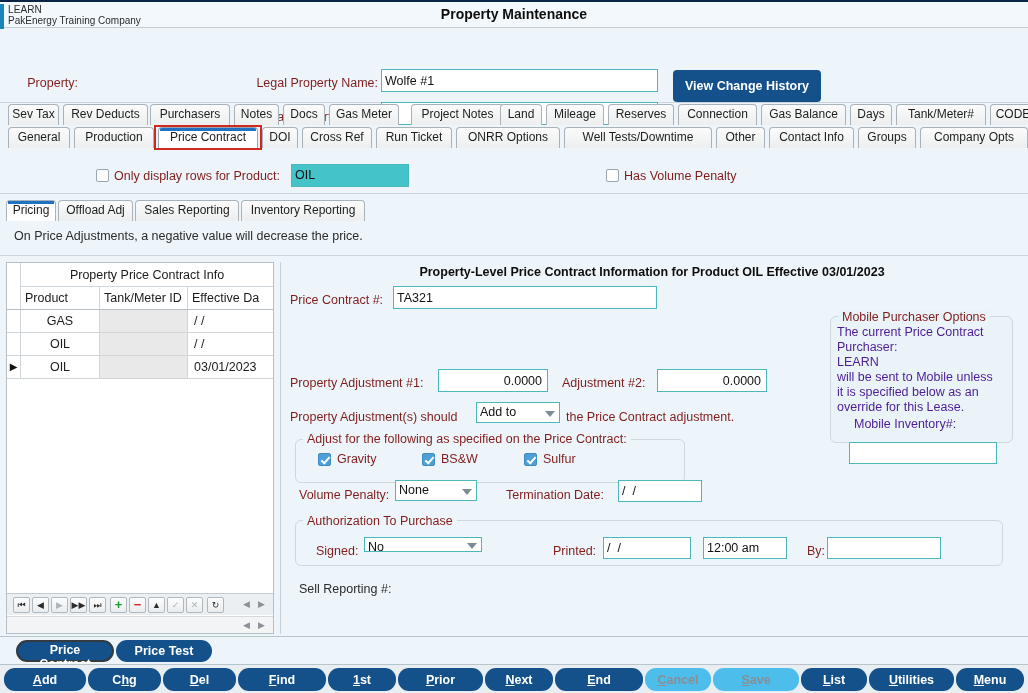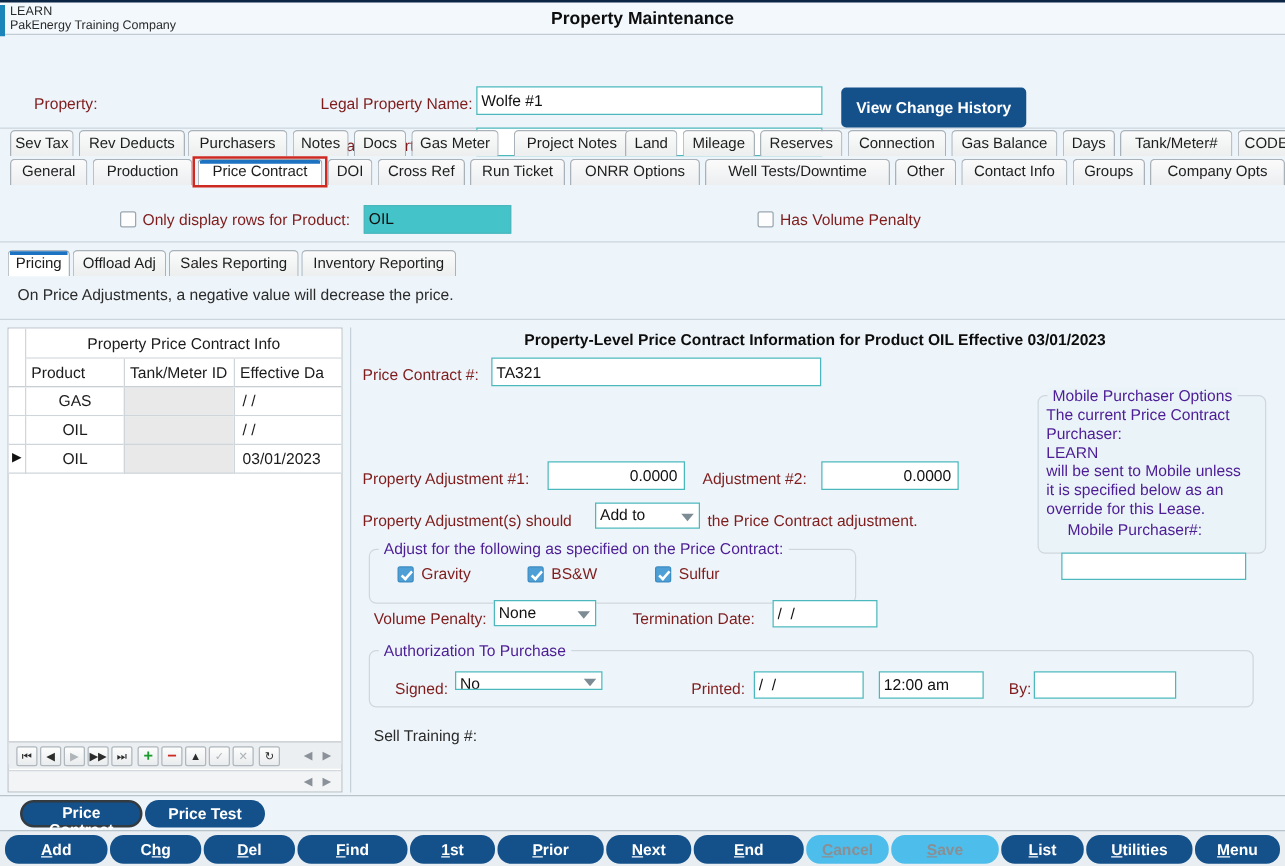--- a/index.html
+++ b/index.html
@@ -280,21 +280,21 @@
   .gbox {
     position: absolute;
     border: 1px solid #cfd8de;
     border-radius: 6px;
     background: transparent;
   }
   .gbox-lab {
     position: absolute;
     background: #eef5fa;
     padding: 0 4px;
-    font-size: 12.5px; color: #4c1d95;
+    font-size: 12.5px; color: #7f1d1d;
     white-space: nowrap;
   }
   .mobilebox {
     position: absolute;
     border: 1px solid #cfd8de;
     border-radius: 6px;
     background: #eaf3f8;
   }
   .mobtext {
     position: absolute;
@@ -476,21 +476,21 @@
     <input class="tfield" style="left: 112px; top: 24px; width: 264px; height: 23px;" value="TA321">
 
     <div class="mobilebox" style="left:549px; top:54px; width:183px; height:127px;"></div>
     <div class="gbox-lab" style="left:557px; top:48px; background:#eaf3f8;">Mobile Purchaser Options</div>
     <div class="mobtext" style="left:556px; top:63px;">The current Price Contract</div>
     <div class="mobtext" style="left:556px; top:78px;">Purchaser:</div>
     <div class="mobtext" style="left:556px; top:93px;">LEARN</div>
     <div class="mobtext" style="left:556px; top:108px;">will be sent to Mobile unless</div>
     <div class="mobtext" style="left:556px; top:123px;">it is specified below as an</div>
     <div class="mobtext" style="left:556px; top:138px;">override for this Lease.</div>
-    <div class="mobtext" style="left:573px; top:155px;">Mobile Purchaser#:</div>
+    <div class="mobtext" style="left:573px; top:155px;">Mobile Inventory#:</div>
     <input class="tfield" style="left: 568px; top: 180px; width: 148px; height: 22px;" value="">
 
     <div class="lbl" style="left:9px; top:114px;">Property Adjustment #1:</div>
     <input class="tfield numfield" style="left: 157px; top: 107px; width: 110px; height: 23px;" value="0.0000">
     <div class="lbl" style="left:281px; top:114px;">Adjustment #2:</div>
     <input class="tfield numfield" style="left: 376px; top: 107px; width: 110px; height: 23px;" value="0.0000">
 
     <div class="lbl" style="left:9px; top:148px;">Property Adjustment(s) should</div>
     <div class="combo" style="left:195px; top:140px; width:84px; height:21px;">
       <span>Add to</span>
@@ -521,21 +521,21 @@
     <div class="combo" style="left:83px; top:275px; width:118px; height:15px;">
       <span>No</span>
       <span class="arw"></span>
     </div>
     <div class="lbl" style="left:272px; top:282px;">Printed:</div>
     <input class="tfield" style="left: 322px; top: 275px; width: 88px; height: 22px;" value="/  /">
     <input class="tfield" style="left: 422px; top: 275px; width: 84px; height: 22px;" value="12:00 am">
     <div class="lbl" style="left:526px; top:282px;">By:</div>
     <input class="tfield" style="left: 546px; top: 275px; width: 114px; height: 22px;" value="">
 
-    <div class="sellc" style="left:18px; top:320px;">Sell Training #:</div>
+    <div class="sellc" style="left:18px; top:320px;">Sell Reporting #:</div>
   </div>
 
   <div class="btmtabs" id="btmtabs">
       <button class="pillbtn sel" style="left: 16px; top: 3px; width: 98px; height: 22px;">Price Contract</button>
       <button class="pillbtn" style="left: 116px; top: 3px; width: 96px; height: 22px;">Price Test</button>
     </div>
 
   <div class="actionbar" id="actionbar">
       <button class="abtn" style="left: 4px; width: 82px;"><u>A</u>dd</button>
       <button class="abtn" style="left: 88px; width: 73px;">C<u>h</u>g</button>

